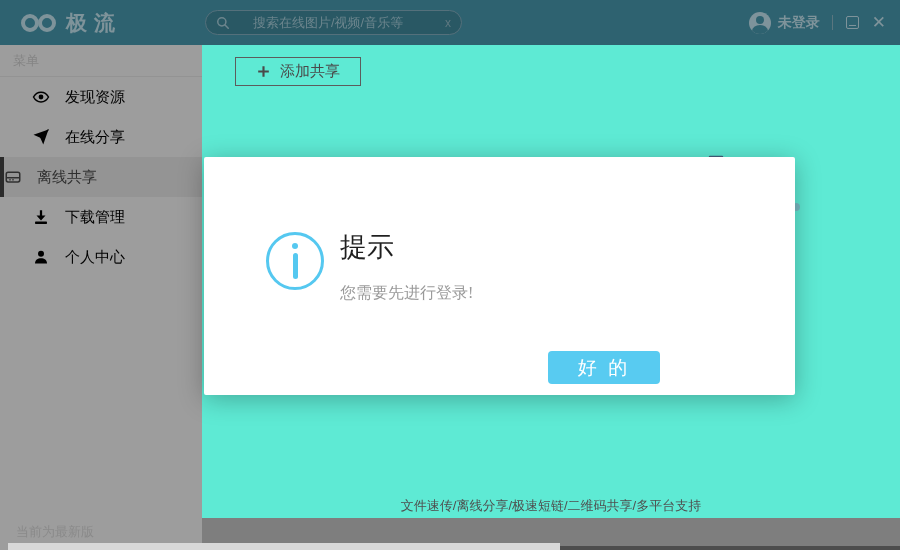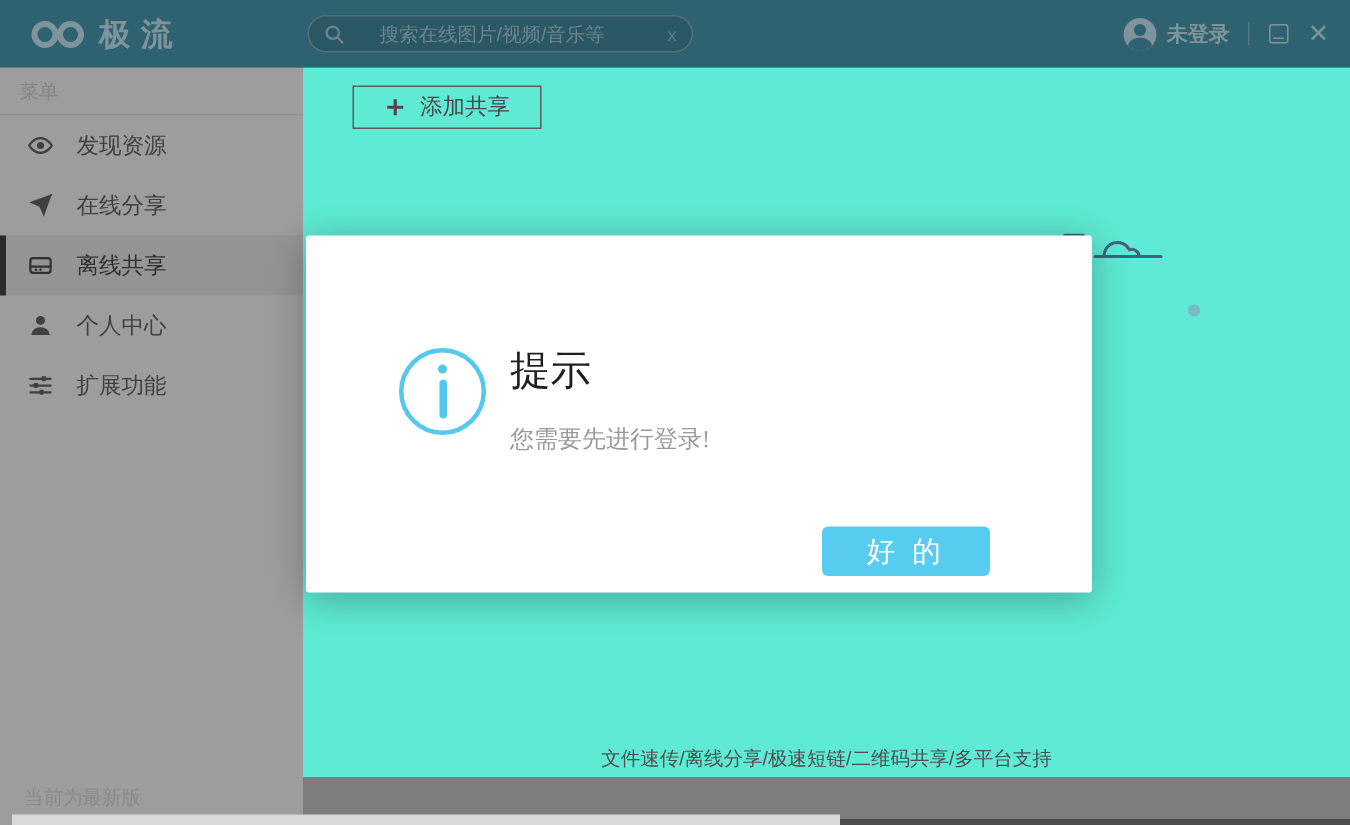--- a/index.html
+++ b/index.html
@@ -24,42 +24,42 @@
   .login-label { color:#7E939A; font-size:14px; margin:0 12px 0 7px;font-weight:bold; }
   .vdivider { width:1px; height:15px; background:#5A767F; margin-right:13px; }
   .min-btn { width:13px; height:13px; border:1.5px solid #7E939A; border-radius:2px; position:relative; margin-right:13px; cursor:pointer; }
   .min-btn span { position:absolute; left:2px; right:2px; bottom:2px; height:1.5px; background:#7E939A; }
   .close-btn { color:#7E939A; font-size:17px; line-height:1; cursor:pointer; }
 
   
   .sidebar { position:absolute; left:0; top:45px; width:202px; height:505px; background:#9D9D9D; z-index:2; }
   .sidebar-title { height:32px; line-height:32px; padding-left:13px; font-size:13px; color:#858585;
                    border-bottom:1px solid #939393; }
-  .menu-item { height:40px; display:flex; align-items:center; padding-left:18px; gap:15px; font-size:15px;
-               color:#404040; cursor:pointer; }
+  .menu-item { height:40px; display:flex; align-items:center; padding-left:32px; gap:15px; font-size:15px;
+               color:#000000; cursor:pointer; }
   .menu-item svg { flex:0 0 auto; }
-  .menu-item.selected { background:#949494; color:#303030; padding-left:14px; border-left:4px solid #2B2B2B;font-family:Liberation Serif, serif; }
+  .menu-item.selected { background:#949494; color:#303030; padding-left:0; border-left:4px solid #2B2B2B;font-family:Liberation Serif, serif; }
   .sidebar-footer { position:absolute; left:16px; bottom:9px; font-size:13px; color:#8A8A8A; }
 
   
   .content { position:absolute; left:202px; top:45px; width:698px; height:473px; background:#5eead4; z-index:1; }
   .toolbar { position:absolute; left:33px; top:12px; display:flex; gap:16px; }
   .tool-btn { height:29px; padding:0 20px; border:1px solid #5C5C5C; background:transparent; color:#4A4A4A;
               font-size:15px; font-family:inherit; display:flex; align-items:center; gap:9px; cursor:pointer; }
   .illu-cloud { position:absolute; left:506px; top:100px; }
   .illu-dot1 { position:absolute; left:590px; top:158px; width:8px; height:8px; border-radius:50%; background:rgba(135,158,185,0.65); }
   .illu-dot2 { position:absolute; left:501px; top:185px; width:7px; height:7px; border-radius:50%; background:rgba(125,148,172,0.55); }
   .content-footer { position:absolute; left:0; bottom:3px; width:100%; text-align:center; font-size:13px; color:#4F4F4F; }
 
   
   .strip-light { position:absolute; left:8px; top:543px; width:552px; height:7px; background:#D8D8D8; z-index:4; }
   .strip-dark { position:absolute; left:560px; top:546px; width:340px; height:4px; background:#4D4D4D; z-index:4; }
 
   
-  .dialog { position:absolute; left:204px; top:157px; width:524px; height:238px; background:#FFFFFF; border-radius:2px;
+  .dialog { position:absolute; left:204px; top:157px; width:591px; height:238px; background:#FFFFFF; border-radius:2px;
             box-shadow:0 4px 26px rgba(0,0,0,0.28); z-index:10; }
   .info-icon { position:absolute; left:62px; top:75px; width:58px; height:58px; border:3px solid #55C8F0; border-radius:50%; }
   .info-icon .dot { position:absolute; left:50%; top:8px; width:6px; height:6px; margin-left:-3px; border-radius:50%; background:#55C8F0; }
   .info-icon .bar { position:absolute; left:50%; top:18px; width:5px; height:26px; margin-left:-2.5px; border-radius:3px; background:#55C8F0; }
   .dialog-title { position:absolute; left:136px; top:72px; font-size:27px; color:#1F1F1F; }
   .dialog-message { position:absolute; left:136px; top:126px; font-size:16px; color:#9A9A9A;font-family:Liberation Serif, serif; }
   .dialog-ok { position:absolute; left:344px; top:181px; width:112px; height:33px; background:#58CBF1; border:none;
                border-radius:4px; color:#FFFFFF; font-size:19px; letter-spacing:3px; font-family:inherit; cursor:pointer;margin-top:13px; }
 </style>
 </head>
@@ -121,42 +121,36 @@
     <div class="menu-item selected">
       <svg width="18" height="18" viewBox="0 0 24 24">
         <rect x="3" y="5.5" width="18" height="13" rx="2.5" fill="none" stroke="currentColor" stroke-width="2"></rect>
         <line x1="3" y1="13" x2="21" y2="13" stroke="currentColor" stroke-width="2"></line>
         <circle cx="8" cy="15.8" r="1.1" fill="currentColor"></circle>
         <circle cx="12" cy="15.8" r="1.1" fill="currentColor"></circle>
       </svg>
       <span>离线共享</span>
     </div>
 
+    <div class="menu-item">
+      <svg width="18" height="18" viewBox="0 0 24 24">
+        <path d="M10.5 3h3v7H18l-6 6.5L6 10h4.5z" fill="currentColor"></path>
+        <rect x="4" y="18" width="16" height="3.2" rx="1" fill="currentColor"></rect>
+      </svg>
+      <span>下载管理</span>
+    </div>
 
     <div class="menu-item">
       <svg width="18" height="18" viewBox="0 0 24 24">
         <circle cx="12" cy="7.5" r="4" fill="currentColor"></circle>
         <path d="M4 20.5c0-4.5 3.6-7 8-7s8 2.5 8 7z" fill="currentColor"></path>
       </svg>
       <span>个人中心</span>
     </div>
 
-    <div class="menu-item">
-      <svg width="18" height="18" viewBox="0 0 24 24">
-        <g stroke="currentColor" stroke-width="2" stroke-linecap="round">
-          <line x1="3" y1="6" x2="21" y2="6"></line>
-            <line x1="3" y1="12" x2="21" y2="12"></line>
-            <line x1="3" y1="18" x2="21" y2="18"></line>
-        </g>
-        <rect x="13" y="3.8" width="4" height="4.4" rx="1" fill="currentColor"></rect>
-        <rect x="6" y="9.8" width="4" height="4.4" rx="1" fill="currentColor"></rect>
-        <rect x="11" y="15.8" width="4" height="4.4" rx="1" fill="currentColor"></rect>
-      </svg>
-      <span>扩展功能</span>
-    </div>
 
     <div class="sidebar-footer">当前为最新版</div>
   </div>
 
   <div class="content">
     <div class="toolbar">
       <button class="tool-btn">
         <svg width="15" height="15" viewBox="0 0 24 24">
           <path d="M10.3 3.5h3.4v6.8h6.8v3.4h-6.8v6.8h-3.4v-6.8H3.5v-3.4h6.8z" fill="#4A4A4A"></path>
         </svg>

